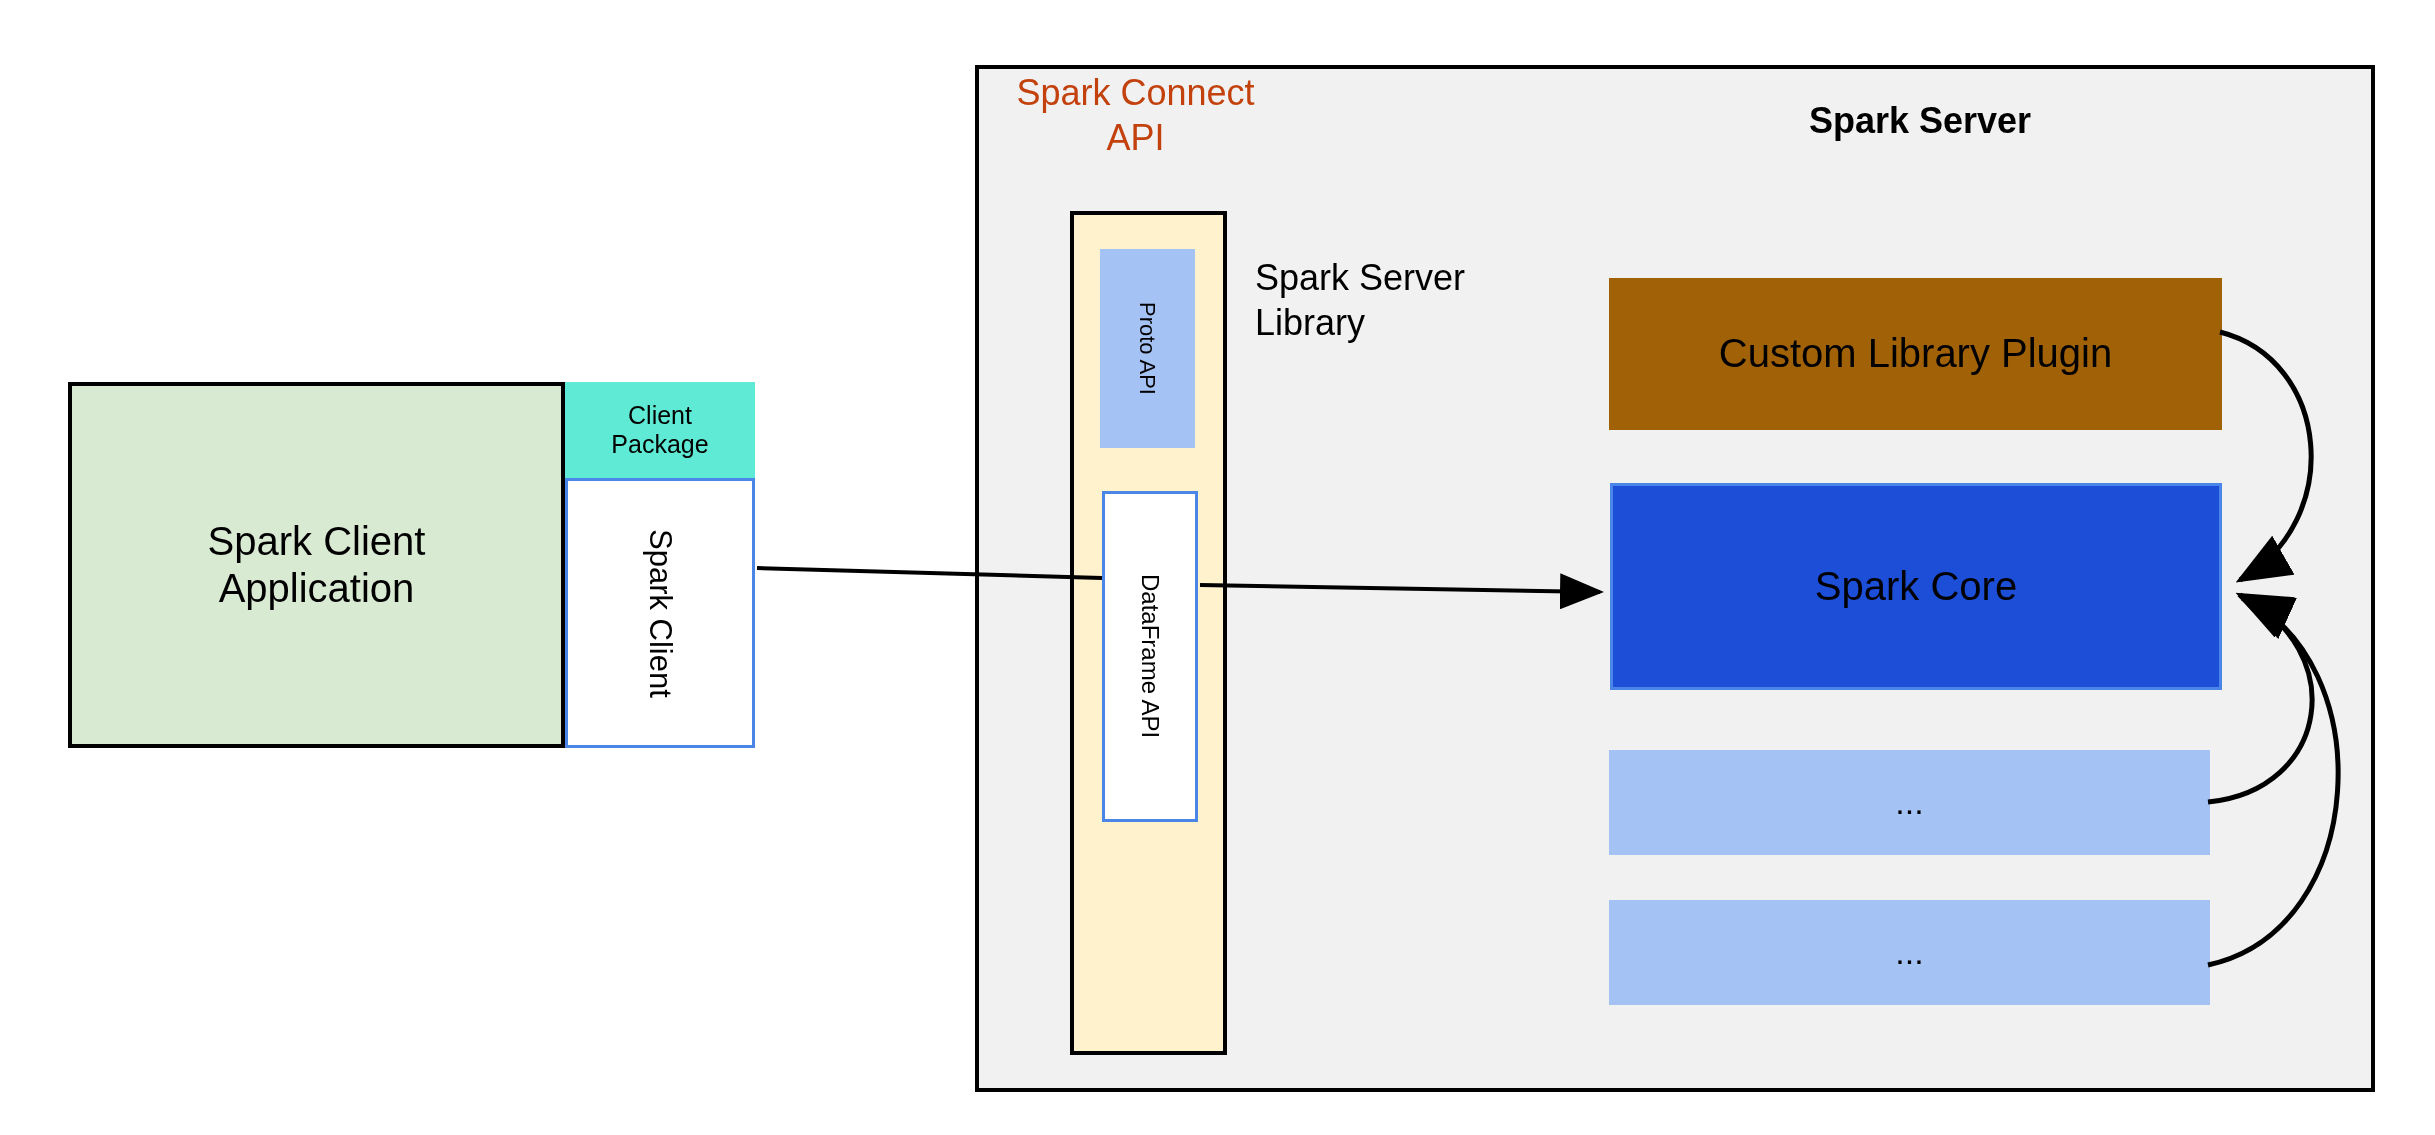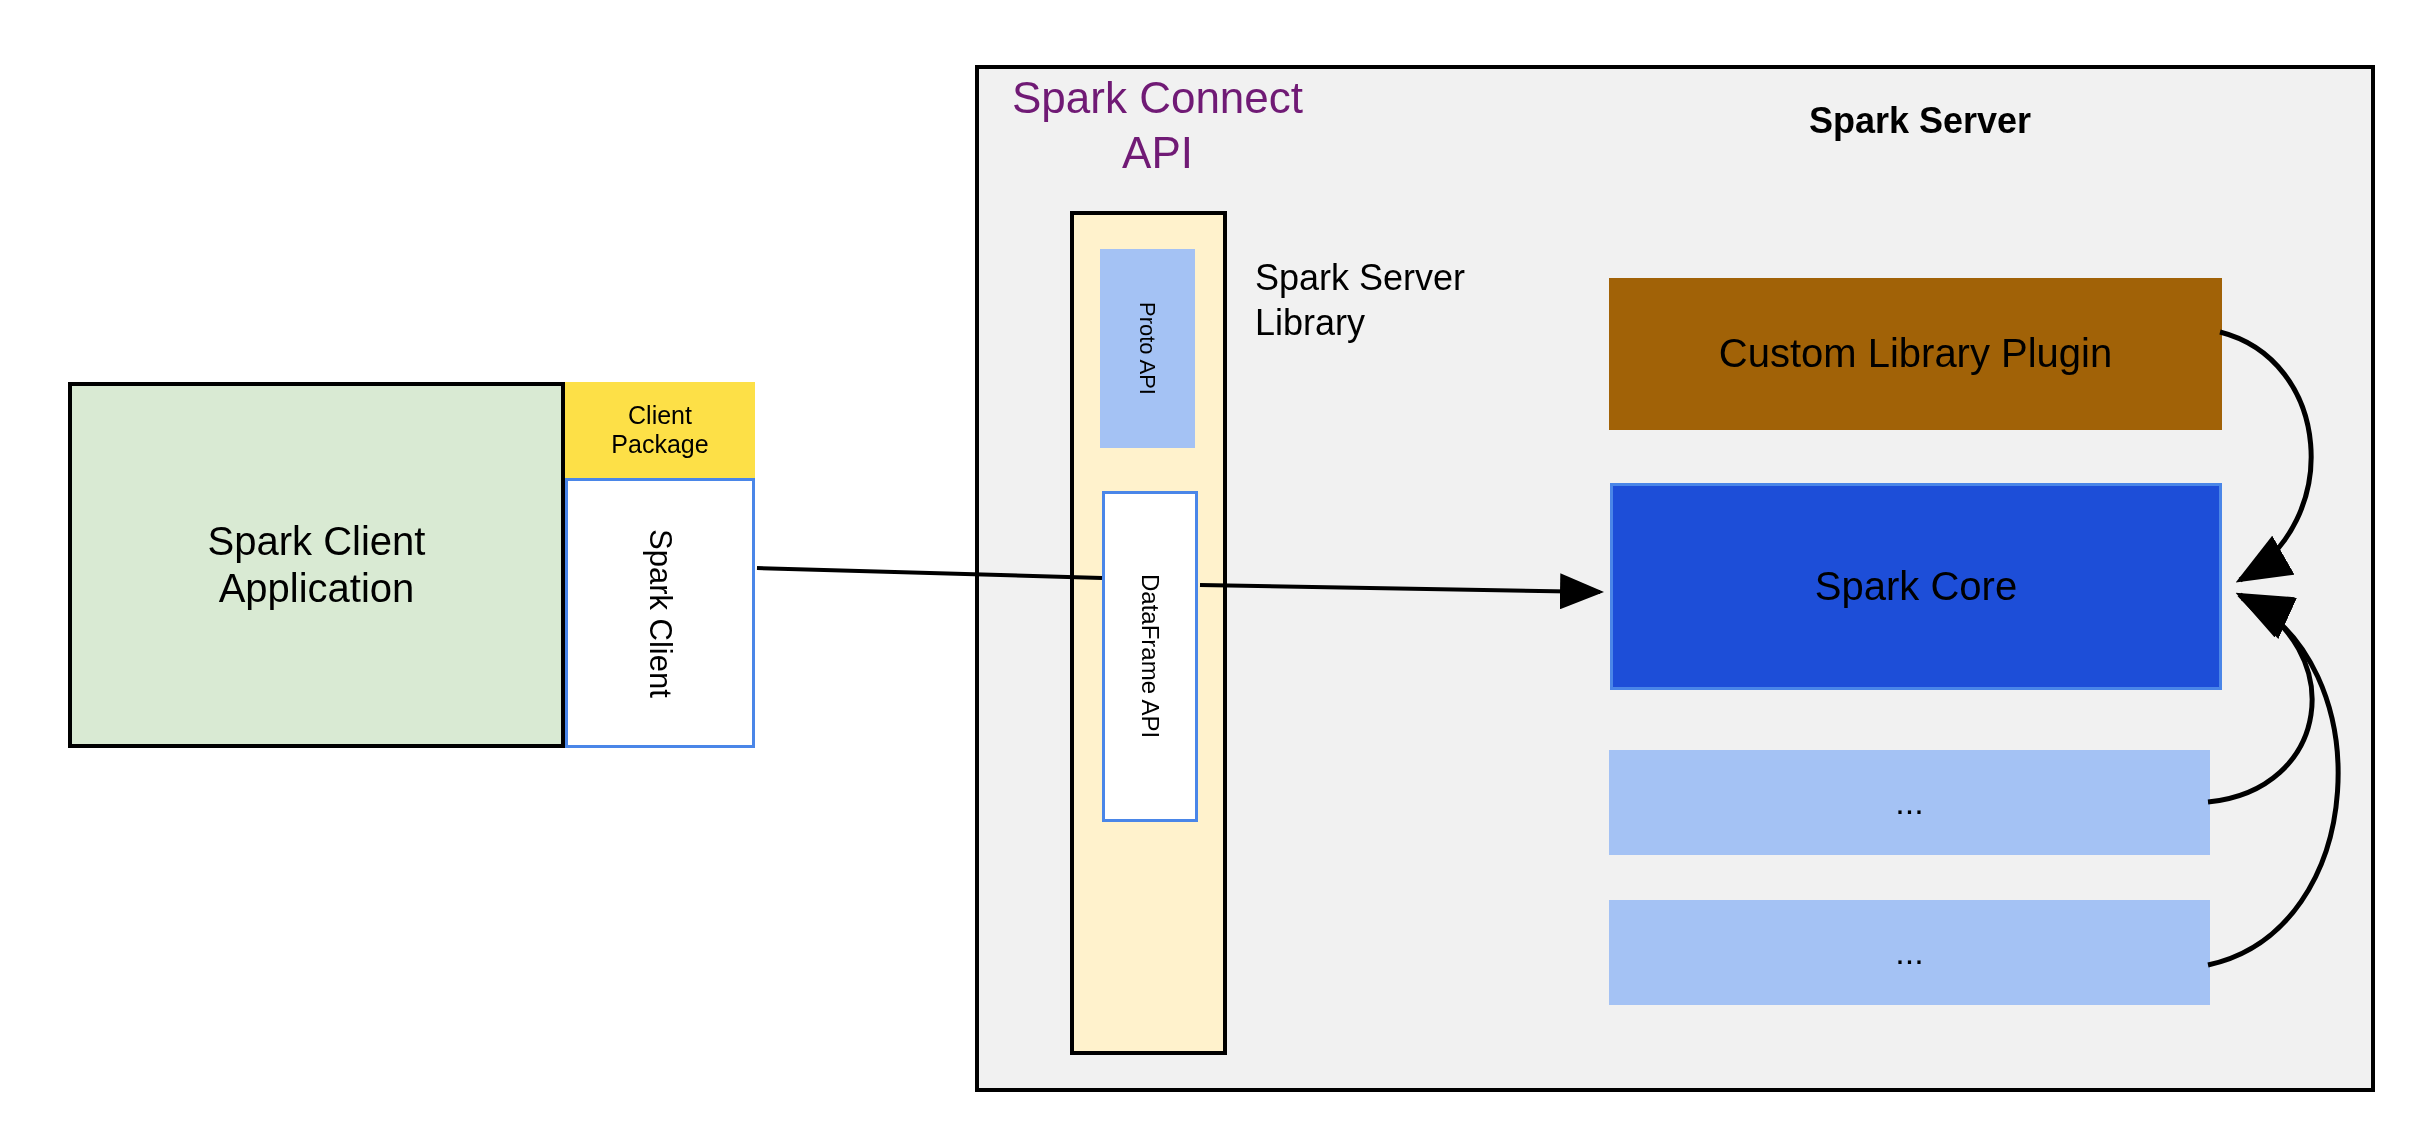--- a/index.html
+++ b/index.html
@@ -40,21 +40,21 @@
     font-size: 40px;
     z-index: 3;
   }
   #client-app-label { white-space: pre-line; }
 
   #client-package-box {
     left: 565px;
     top: 382px;
     width: 190px;
     height: 96px;
-    background: #fde047;
+    background: #5eead4;
     border: none;
     font-size: 25px;
     z-index: 4;
   }
   #client-package-label { white-space: pre-line; }
 
   #spark-client-box {
     left: 565px;
     top: 478px;
     width: 190px;
@@ -78,26 +78,26 @@
     height: 1027px;
     background: #f1f1f1;
     border: 4px solid #000000;
     box-sizing: border-box;
     position: absolute;
     z-index: 1;
   }
 
   #spark-connect-api-label {
     position: absolute;
-    left: 1010px;
+    left: 988px;
     top: 70px;
     width: 295px;
-    font-size: 44px;
+    font-size: 36px;
     text-align: center;
-    color: #701a75;
+    color: #c2410c;
     line-height: 1.25;
     white-space: pre-line;
     z-index: 5;
   }
 
   #spark-server-title {
     position: absolute;
     left: 1640px;
     top: 100px;
     width: 560px;

